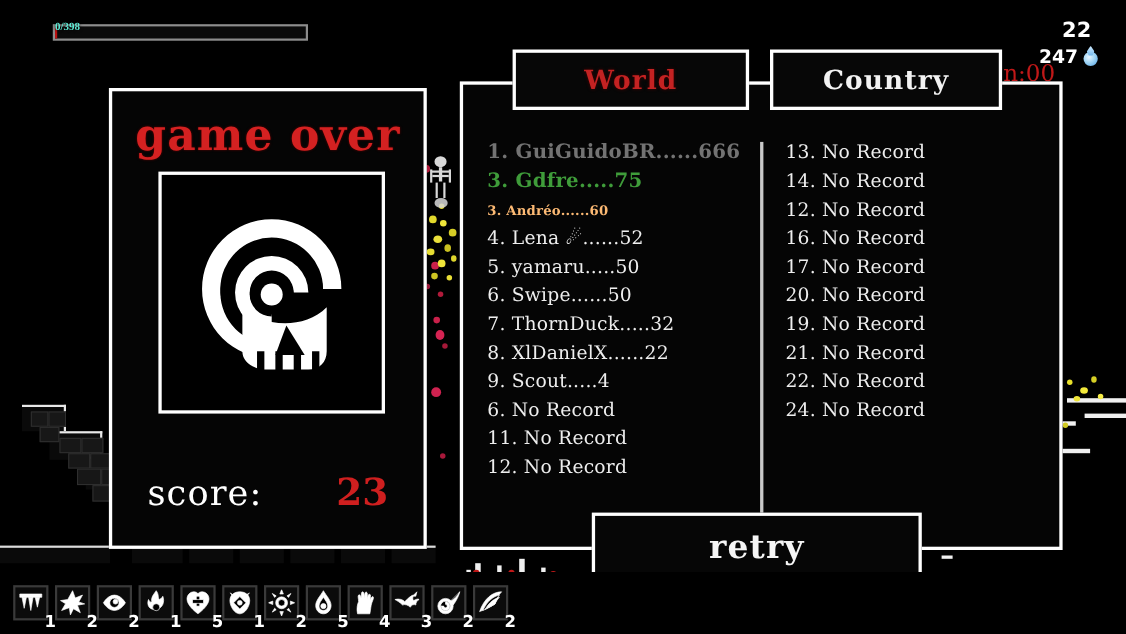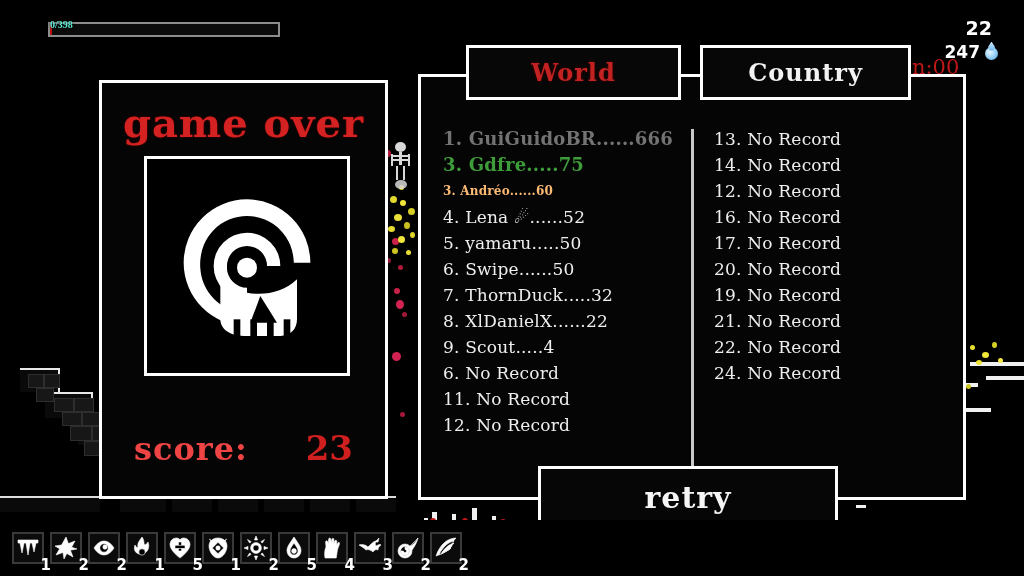--- a/index.html
+++ b/index.html
@@ -133,24 +133,24 @@
     background:#000000;
     display:flex; align-items:center; justify-content:center;
   }
   #skull-svg { width:170px; height:180px; display:block; }
   #score-row {
     position:absolute; left:0; right:0; bottom:28px;
     display:flex; align-items:baseline;
     padding:0 32px;
   }
   #score-label {
-    color:#ef4444;
+    color:#ffffff;
     font-size:32px;
     font-family:"DejaVu Serif", serif;
-    font-weight:bold;
+    font-weight:normal;
     letter-spacing:1px;
   }
   #score-value {
     margin-left:auto;
     color:#cf1f1f;
     font-size:34px;
     font-family:"DejaVu Serif", serif;
     font-weight:bold;
   }
 

